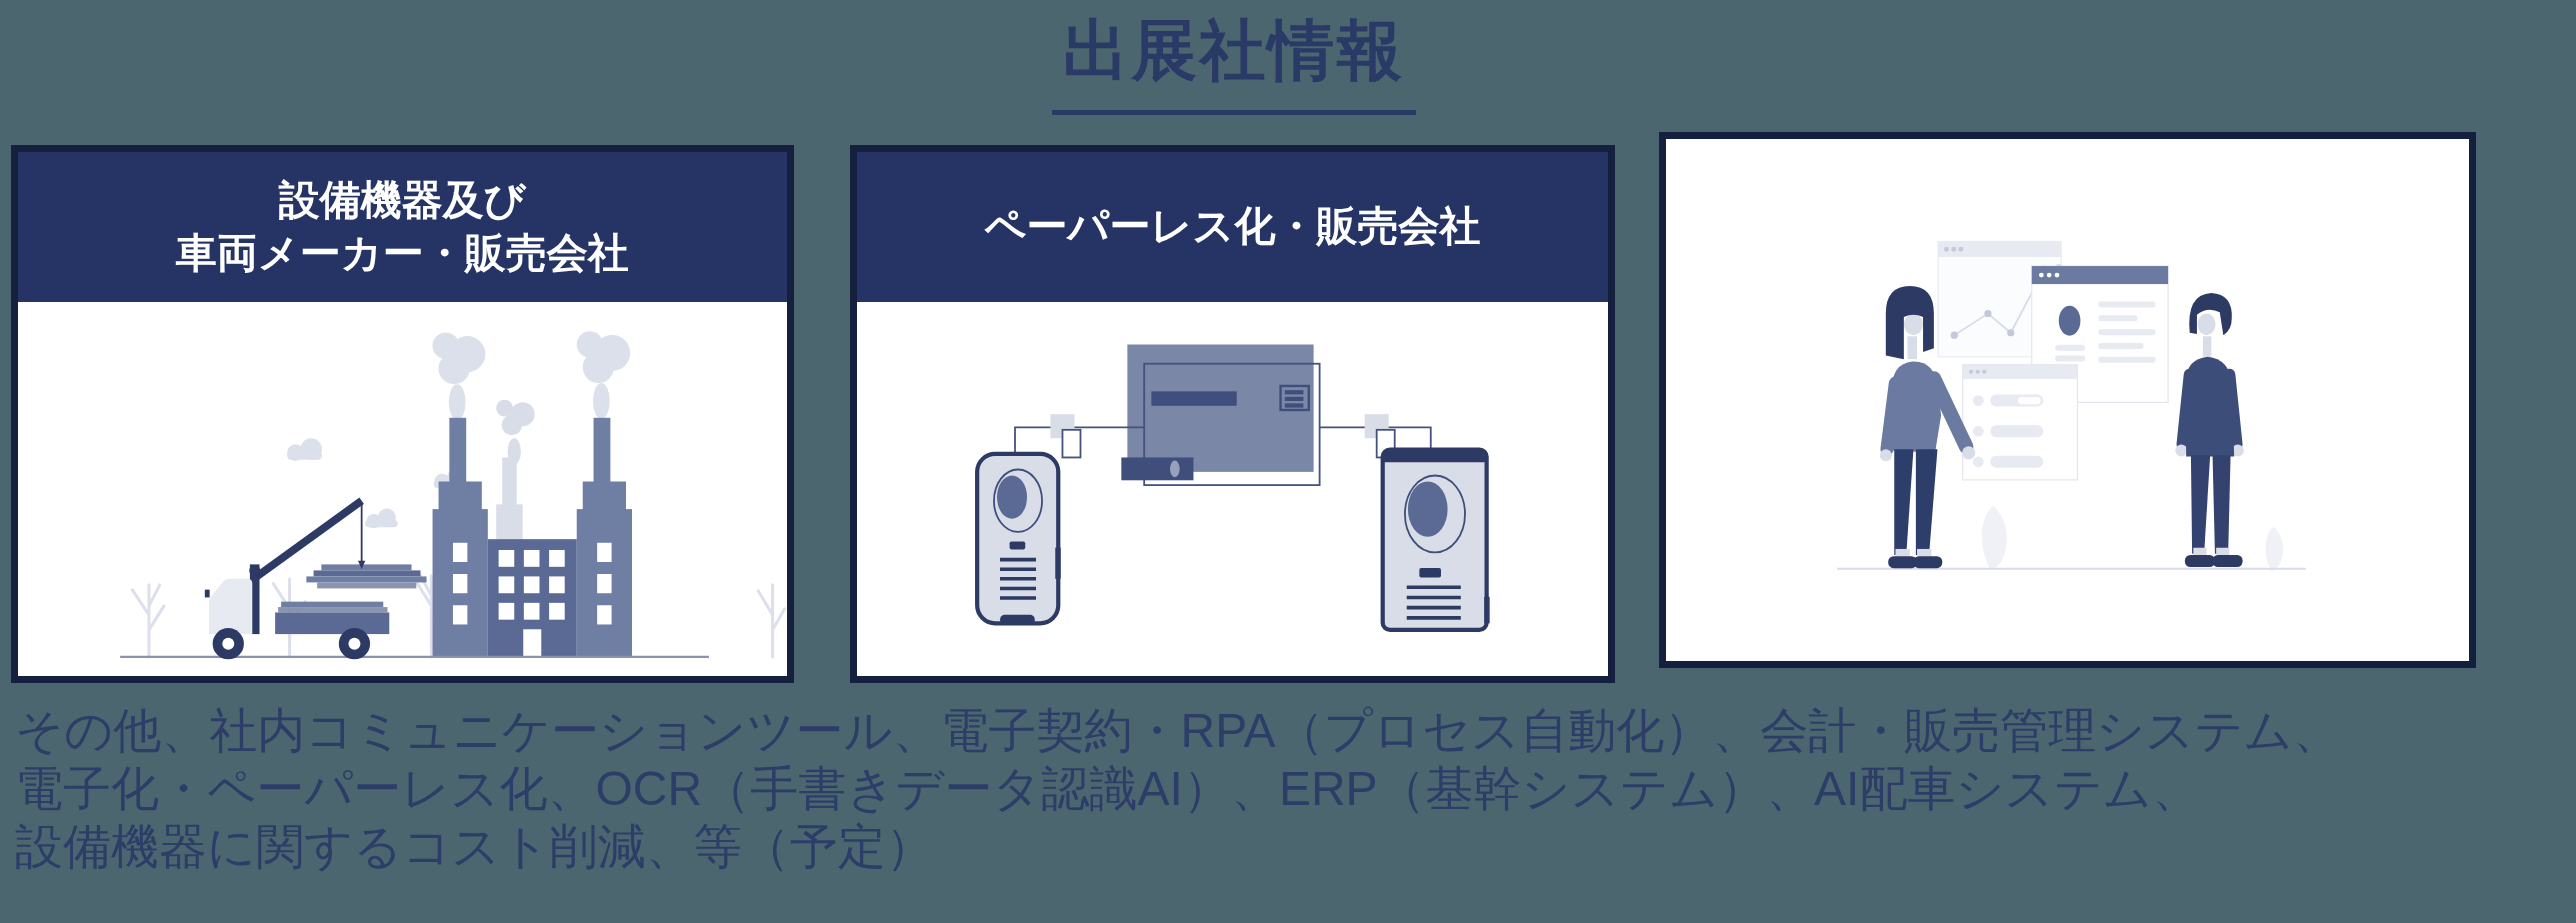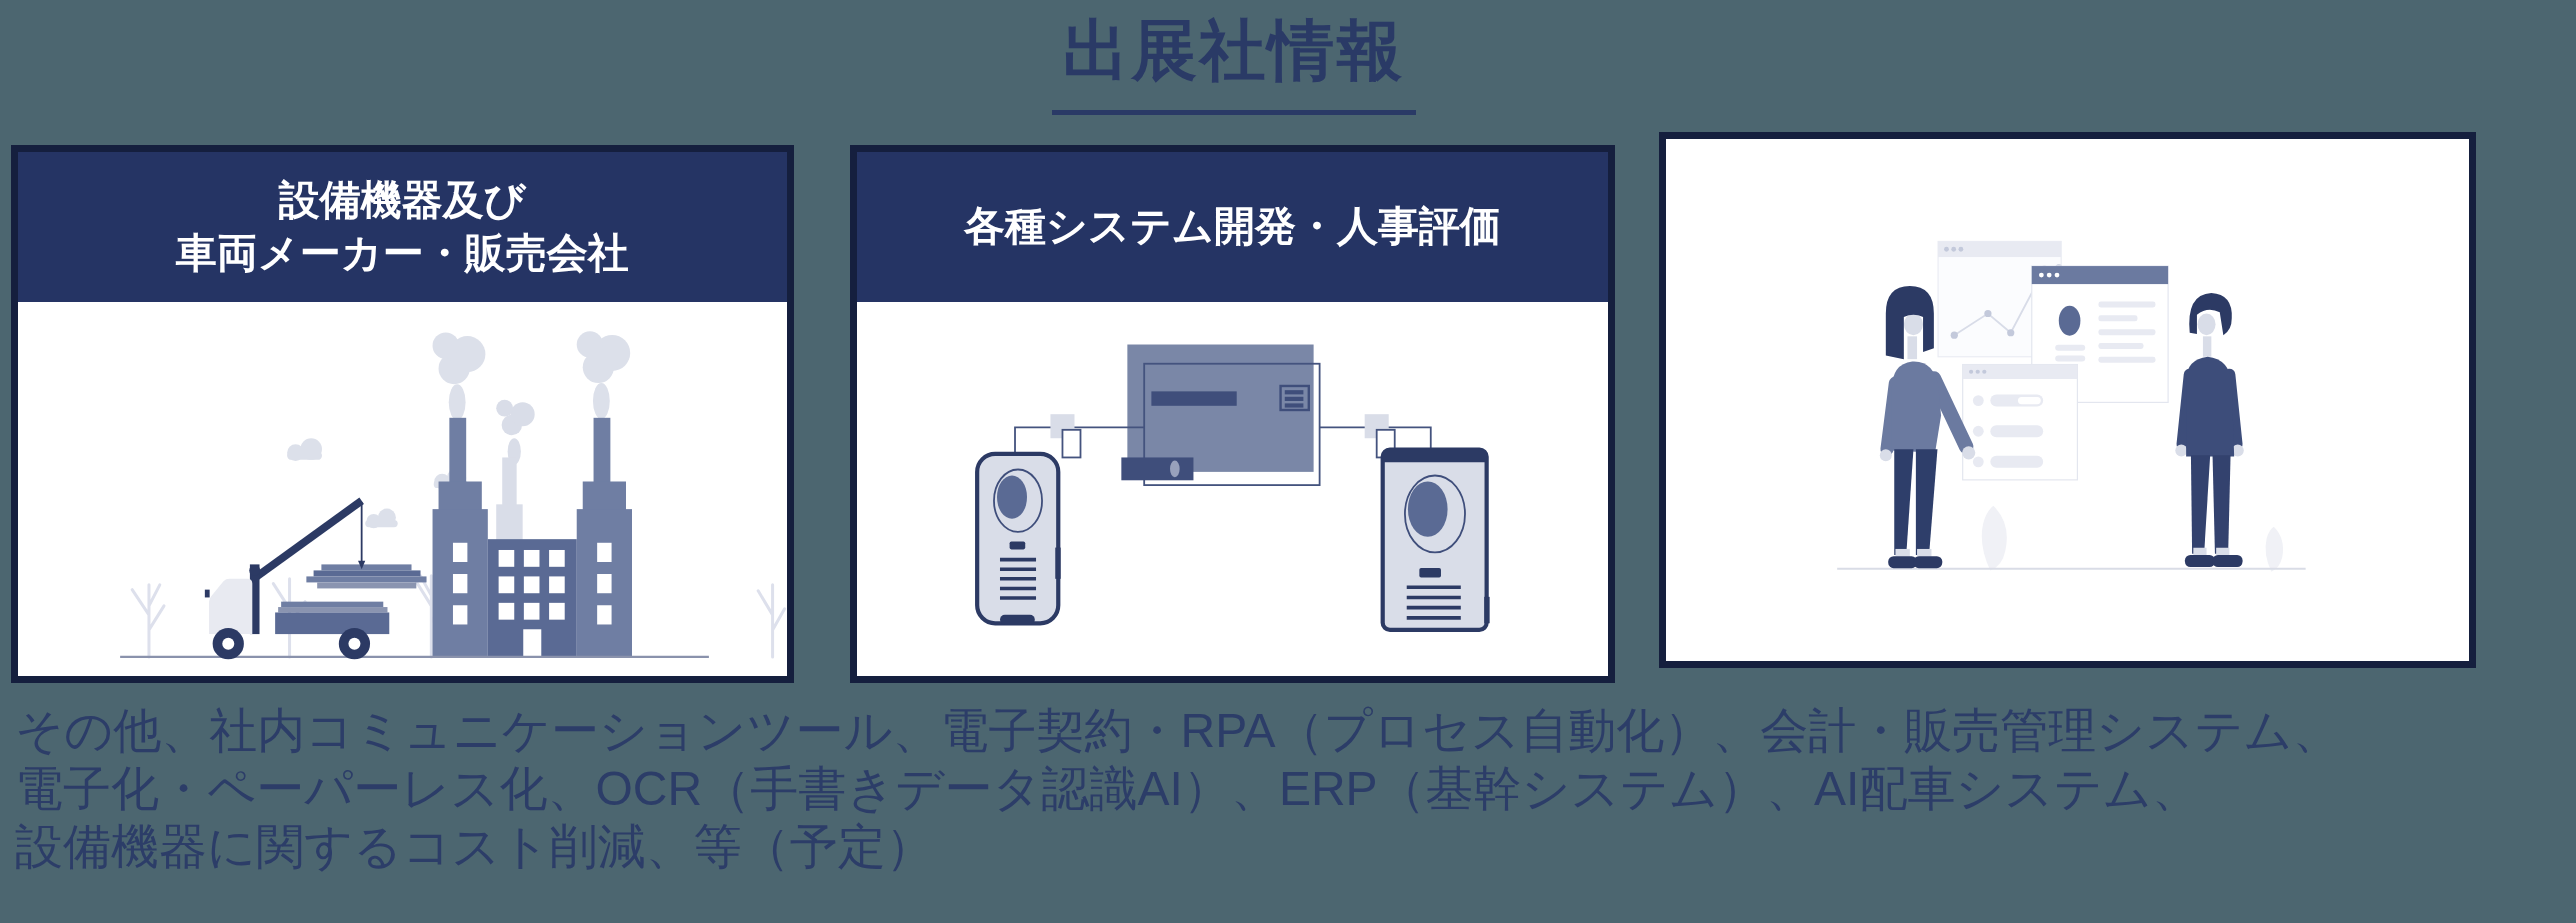--- a/index.html
+++ b/index.html
@@ -135,21 +135,21 @@
           <circle cx="350" cy="568" r="26" fill="#2C3A64"></circle>
             <circle cx="350" cy="568" r="10" fill="#ffffff"></circle>
           <circle cx="560" cy="568" r="26" fill="#2C3A64"></circle>
             <circle cx="560" cy="568" r="10" fill="#ffffff"></circle>
         </g>
       </svg>
     </div>
   </div>
 
   <div class="card card2">
-    <div class="card-header">各種システム開発・人事評価</div>
+    <div class="card-header">ペーパーレス化・販売会社</div>
     <div class="card-body">
       <svg viewBox="0 0 1250 621" preserveAspectRatio="xMidYMid meet">
 
         <g>
           <rect x="450" y="70" width="310" height="212" fill="#7A87A7"></rect>
           <rect x="478" y="102" width="292" height="202" fill="none" stroke="#44537E" stroke-width="3"></rect>
           <rect x="490" y="148" width="142" height="24" fill="#3F4E7B"></rect>
           <rect x="705" y="139" width="47" height="40" fill="none" stroke="#3F4E7B" stroke-width="4"></rect>
           <rect x="712" y="146" width="31" height="7" fill="#3F4E7B"></rect>
           <rect x="712" y="157" width="31" height="7" fill="#3F4E7B"></rect>

